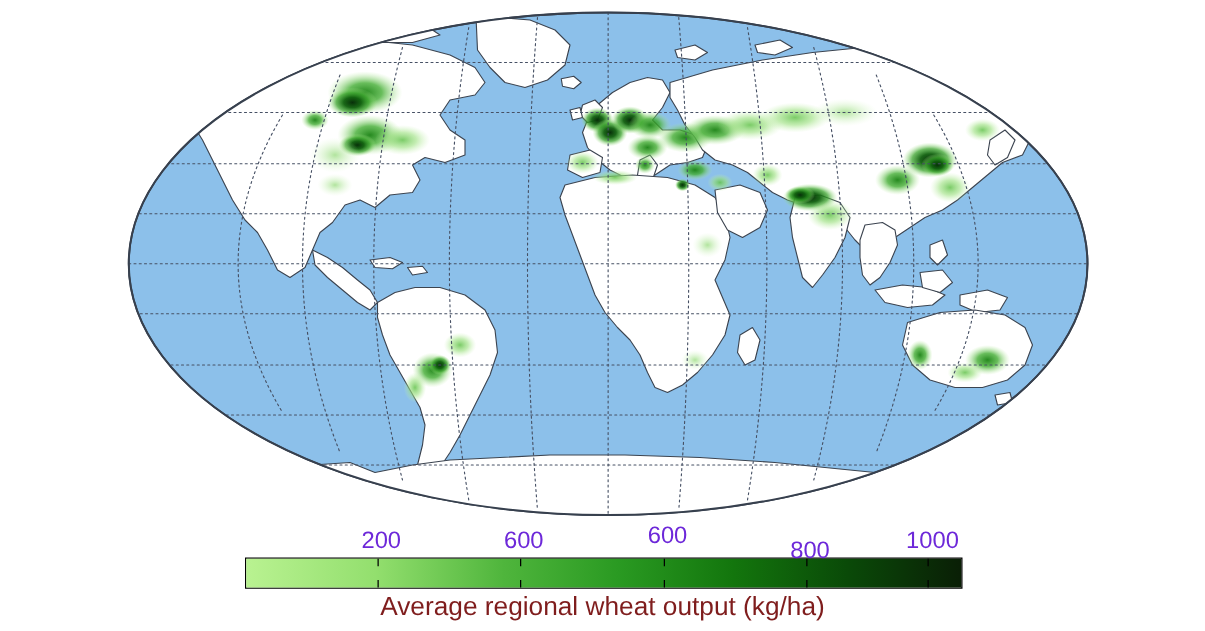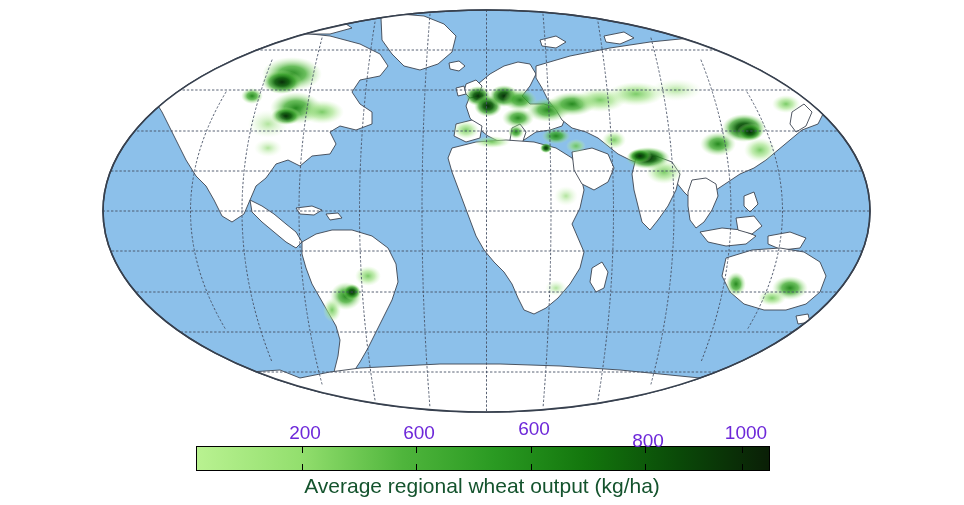--- a/index.html
+++ b/index.html
@@ -20,21 +20,21 @@
     white-space:nowrap;
     transform:translateX(-50%);
   }
   #caption{
     position:absolute;
     left:0;right:0;
     top:474px;
     text-align:center;
     font-family:"Liberation Sans", sans-serif;
     font-size:21px;
-    color:#14532d;
+    color:#7f1d1d;
   }
   #cbar-box{
     position:absolute;
     left:196px;top:446px;
     width:574px;height:25px;
     border:1.4px solid #000;
     box-sizing:border-box;
   }
   #cbar-grad{position:absolute;left:0;top:0;right:0;bottom:0;}
   .cb-tick{

